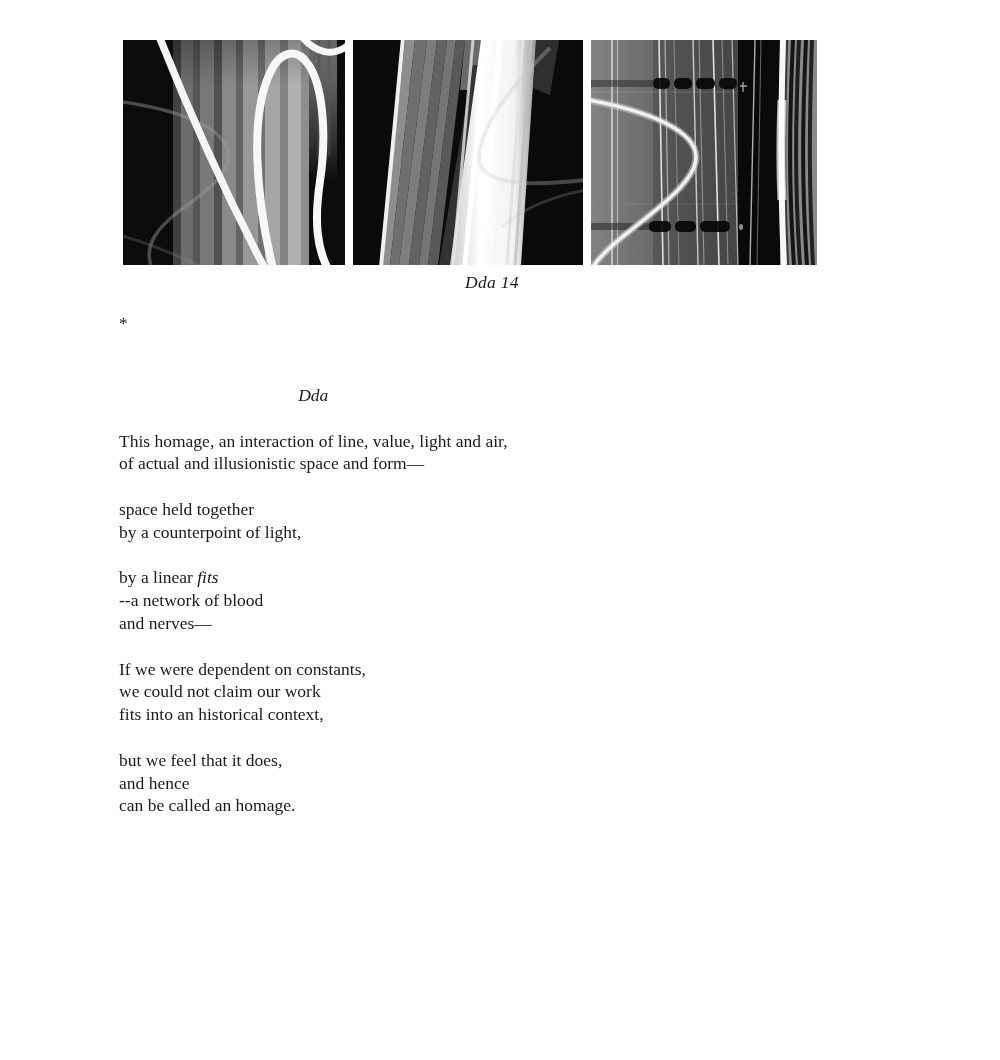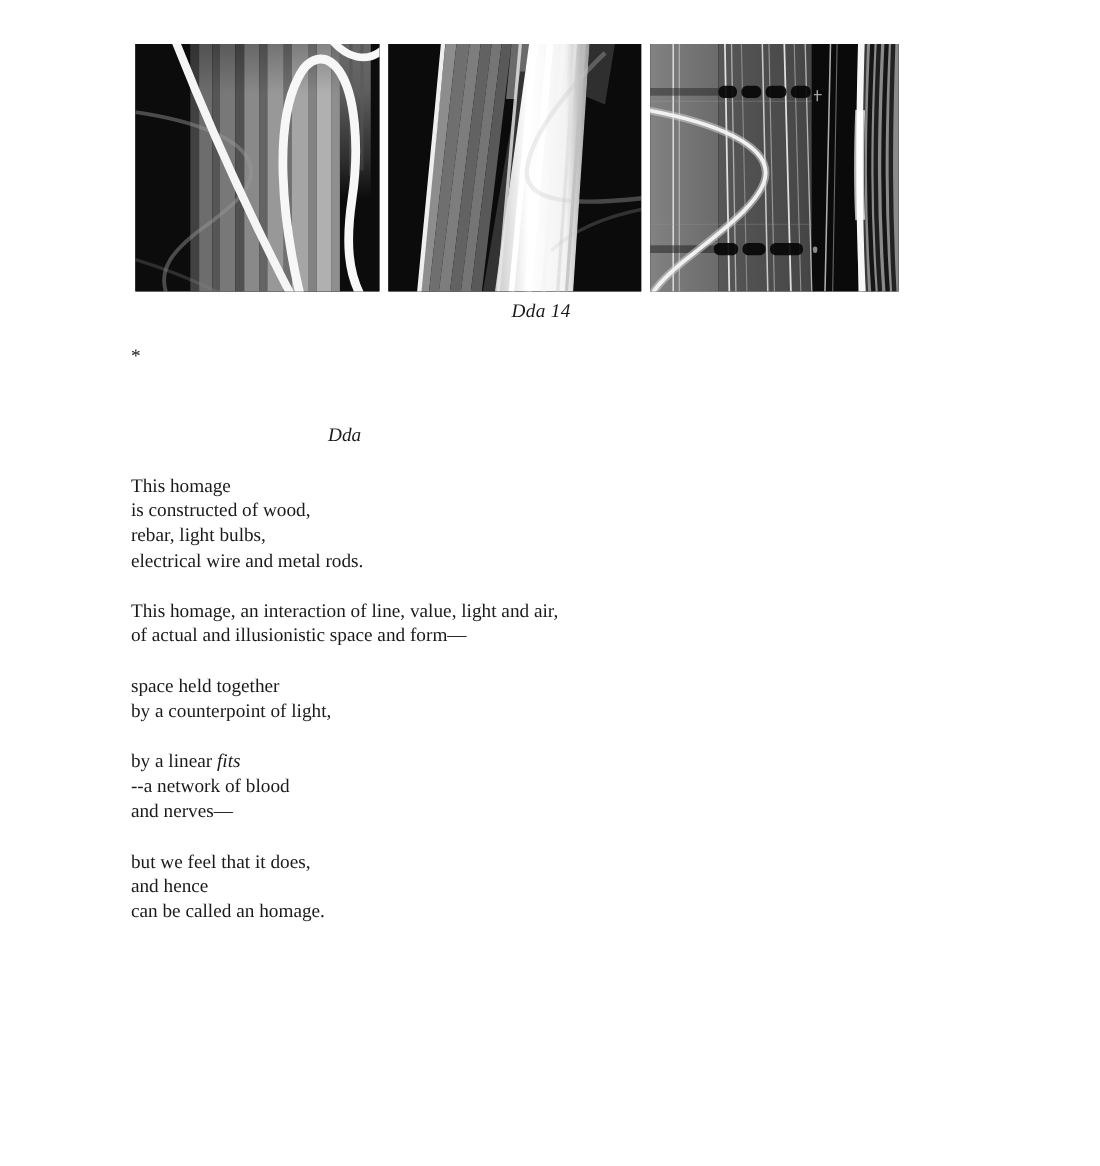--- a/index.html
+++ b/index.html
@@ -159,21 +159,21 @@
       </g>
     </svg>
   </figure>
 
   <div class="caption">Dda 14</div>
 
   <div class="poem">
     <p class="star">*</p>
     <p class="title">Dda</p>
     <div>
-        <p>This homage<br>is constructed of wood,<br>rebar, light bulbs,<br>electrical wire and metal rods.</p>
         <p>This homage, an interaction of line, value, light and air,<br>of actual and illusionistic space and form—</p>
         <p>space held together<br>by a counterpoint of light,</p>
         <p>by a linear <i>fits</i><br>--a network of blood<br>and nerves—</p>
+        <p>If we were dependent on constants,<br>we could not claim our work<br>fits into an historical context,</p>
         <p>but we feel that it does,<br>and hence<br>can be called an homage.</p>
       </div>
   </div>
 
 </div>
 
 </body></html>

